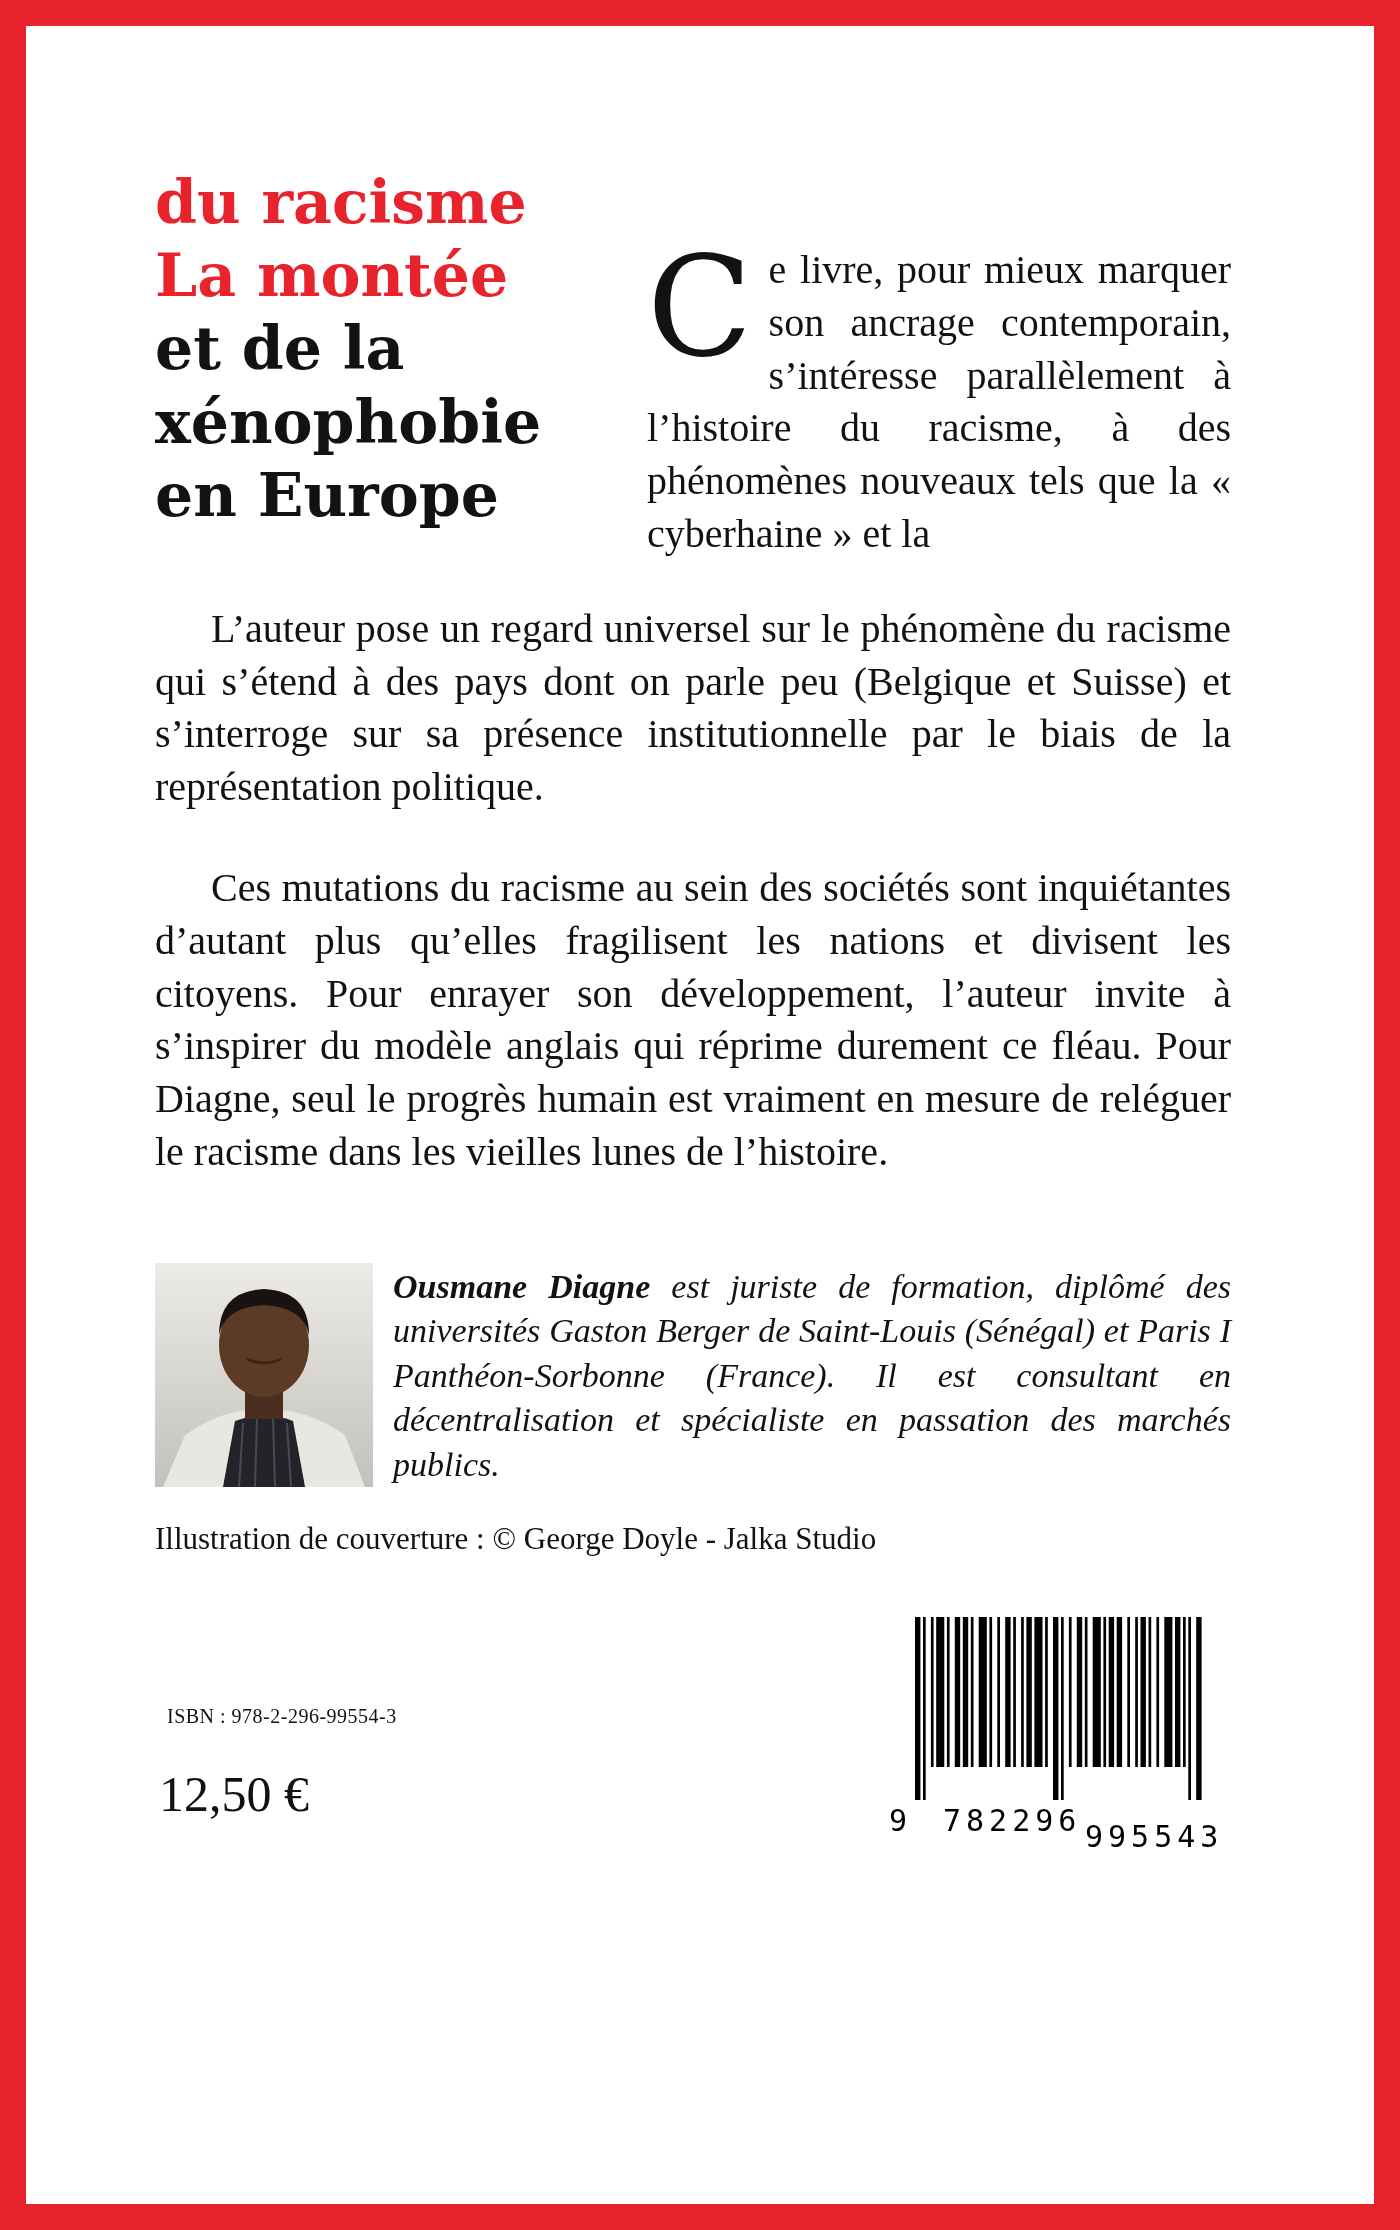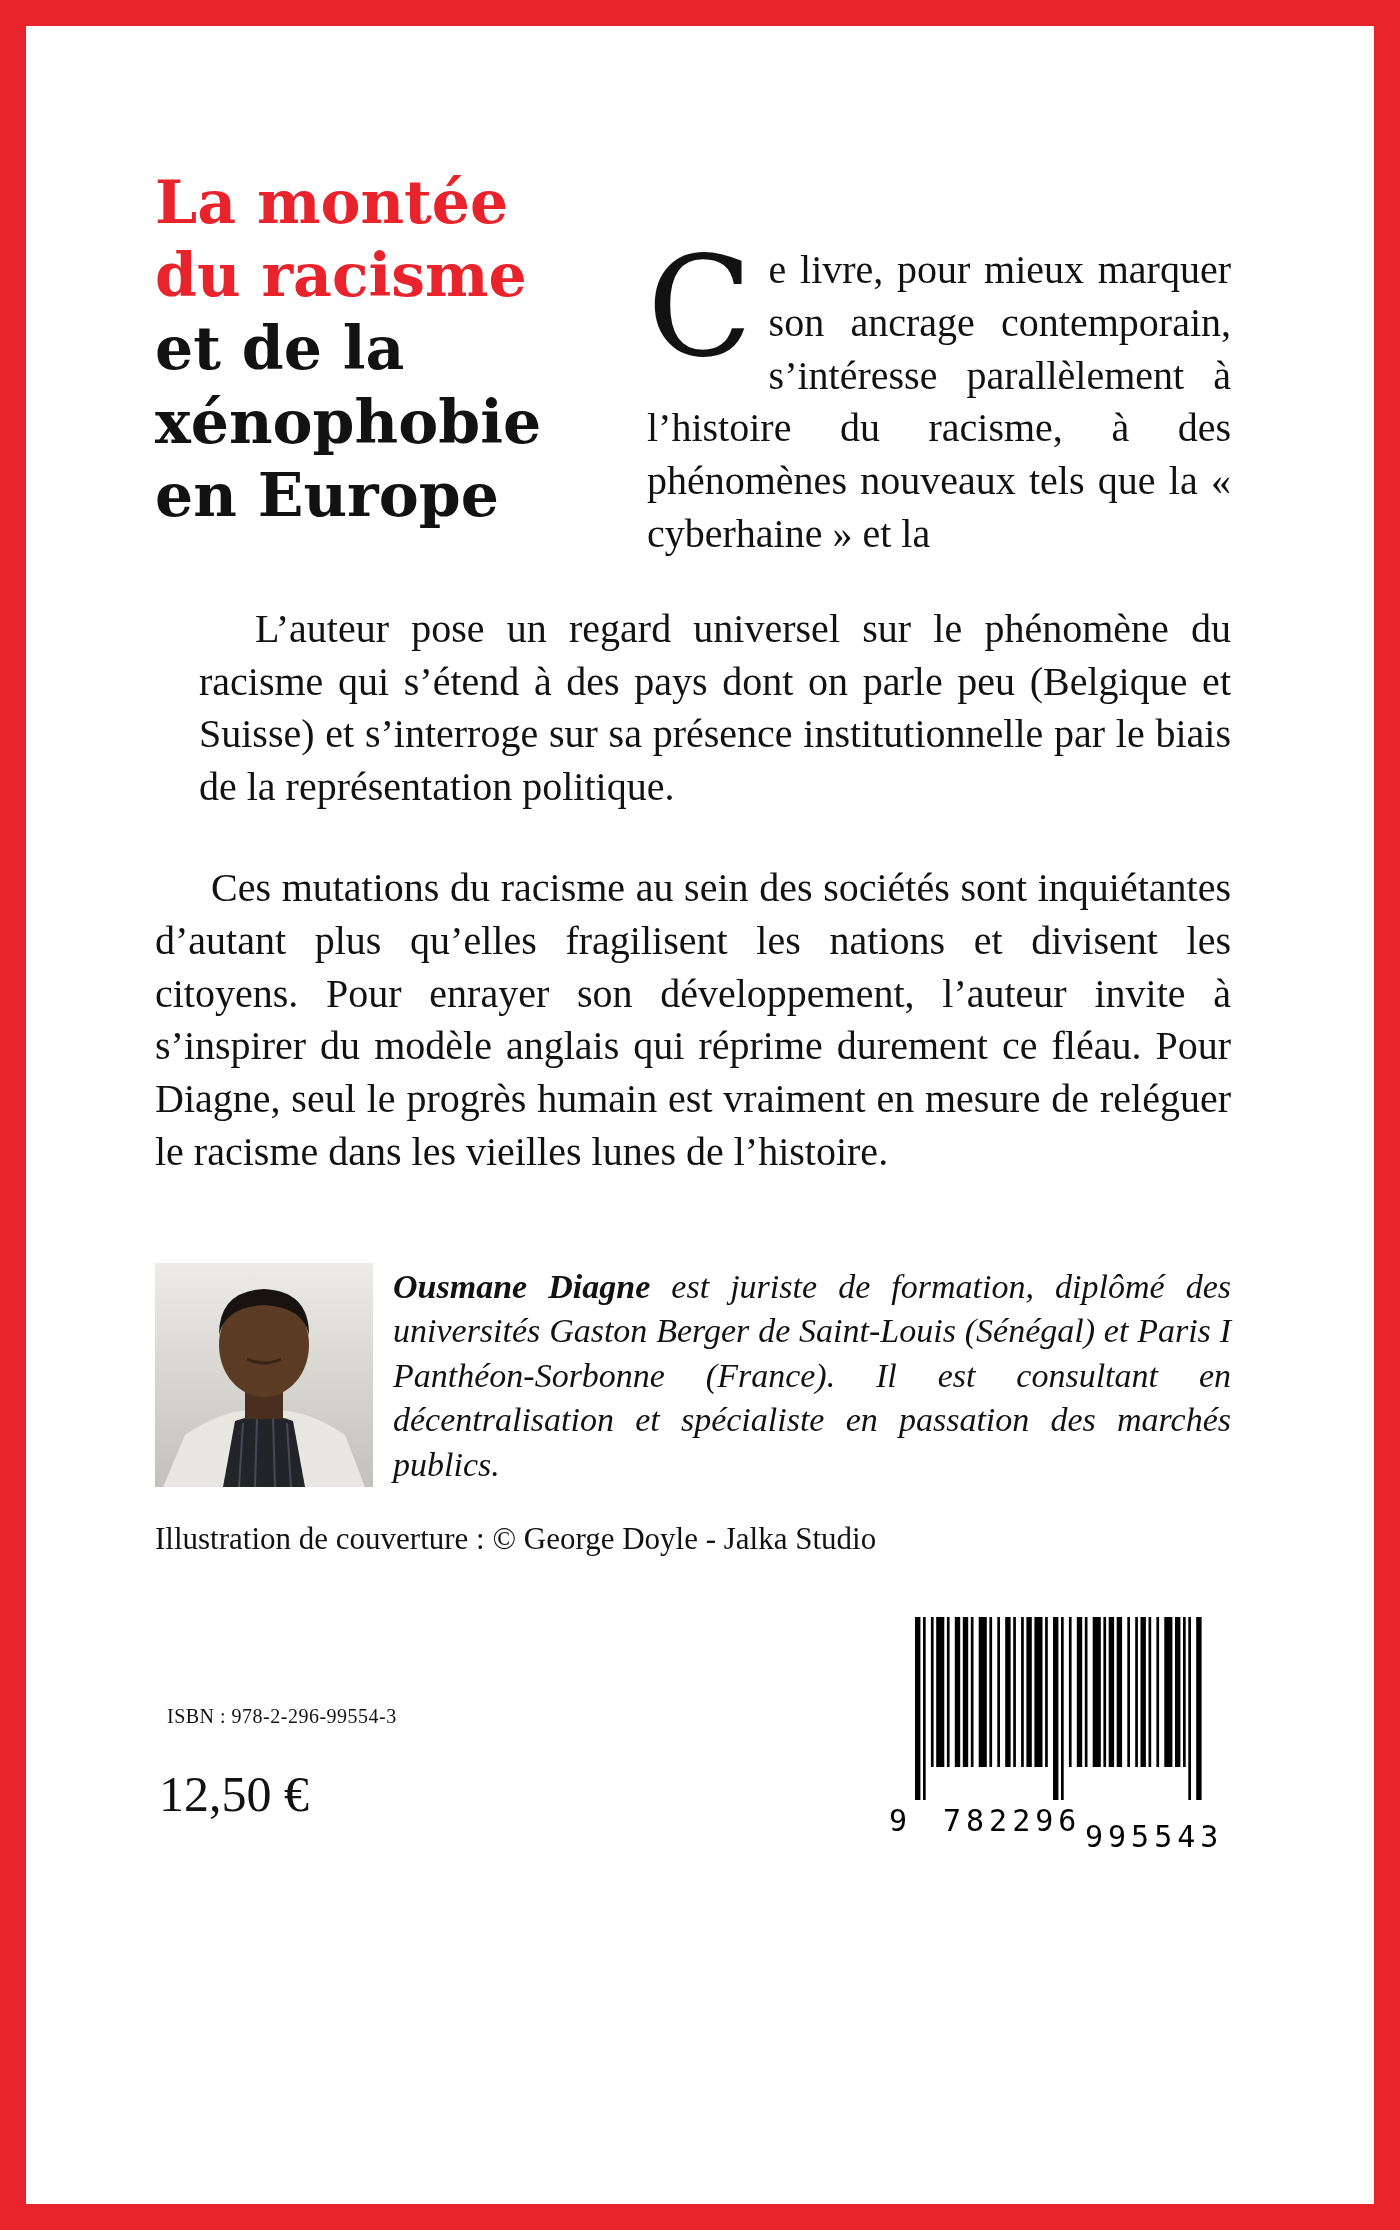--- a/index.html
+++ b/index.html
@@ -19,21 +19,21 @@
   }
   .title-line.red{color:#e8232b;}
 
   .p-first{flex:1 1 auto;padding-top:78px;margin:0;}
   .body{font-size:40px;line-height:1.32;text-align:justify;margin:0;color:#121212;}
   .dropcap{
     float:left;font-family:"DejaVu Serif",serif;
     font-size:138px;line-height:0.78;padding:10px 16px 0 0;
   }
   .cont{margin-top:22px;}
-  .para2{margin-top:42px;text-indent:56px;margin-left:44px;}
+  .para2{margin-top:42px;text-indent:56px;}
   .para3{margin-top:48px;text-indent:56px;}
 
   .bio-row{display:flex;margin-top:84px;gap:20px;}
   .photo{width:218px;height:224px;flex:none;}
   .photo svg{display:block;width:218px;height:224px;}
   .bio{font-style:italic;font-size:34px;line-height:1.31;text-align:justify;margin:0;padding-top:2px;}
   .bio .author{font-weight:700;}
 
   .credit{font-size:31px;margin:34px 0 0 0;}
 
@@ -50,22 +50,22 @@
   .bc-group2{position:absolute;left:198px;top:16px;letter-spacing:5px;}
 </style>
 </head>
 <body>
 
 <div class="page">
   <div class="content">
 
     <div class="opening">
       <div class="title-block">
+        <div class="title-line red">du racisme</div>
         <div class="title-line red">La montée</div>
-        <div class="title-line red">du racisme</div>
         <div class="title-line">et de la</div>
         <div class="title-line">xénophobie</div>
         <div class="title-line">en Europe</div>
       </div>
       <p class="body p-first">
         <span class="dropcap">C</span>
         <span>e livre, pour mieux marquer son ancrage contemporain, s’intéresse parallèlement à l’histoire du racisme, à des phénomènes nouveaux tels que la « cyberhaine » et la</span>
       </p>
     </div>
 

